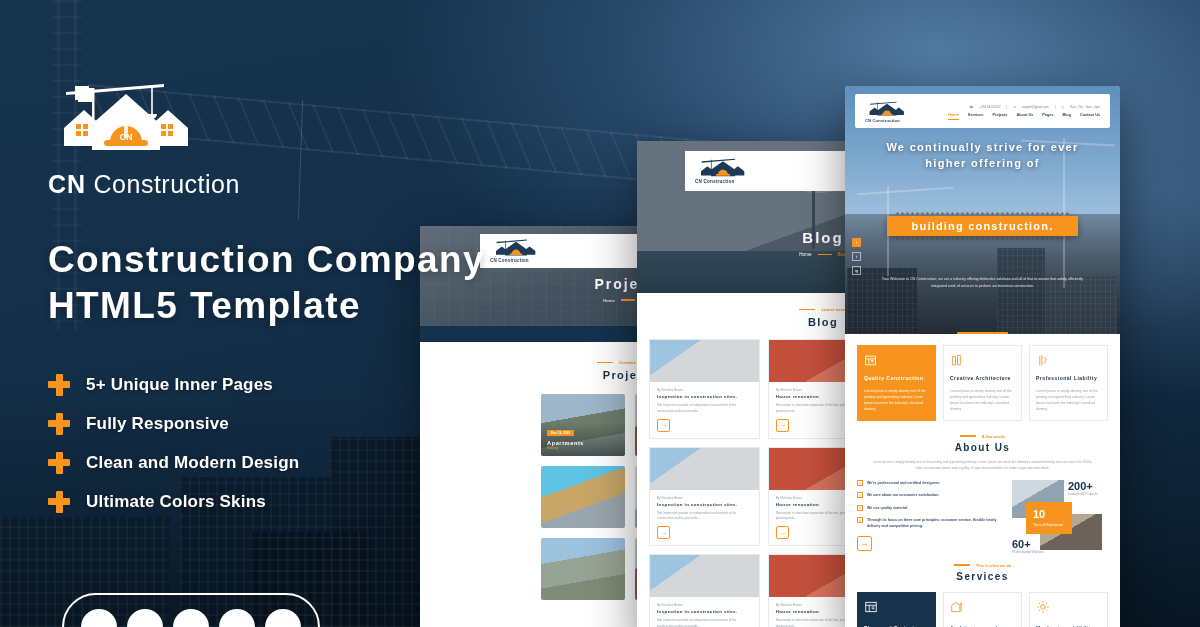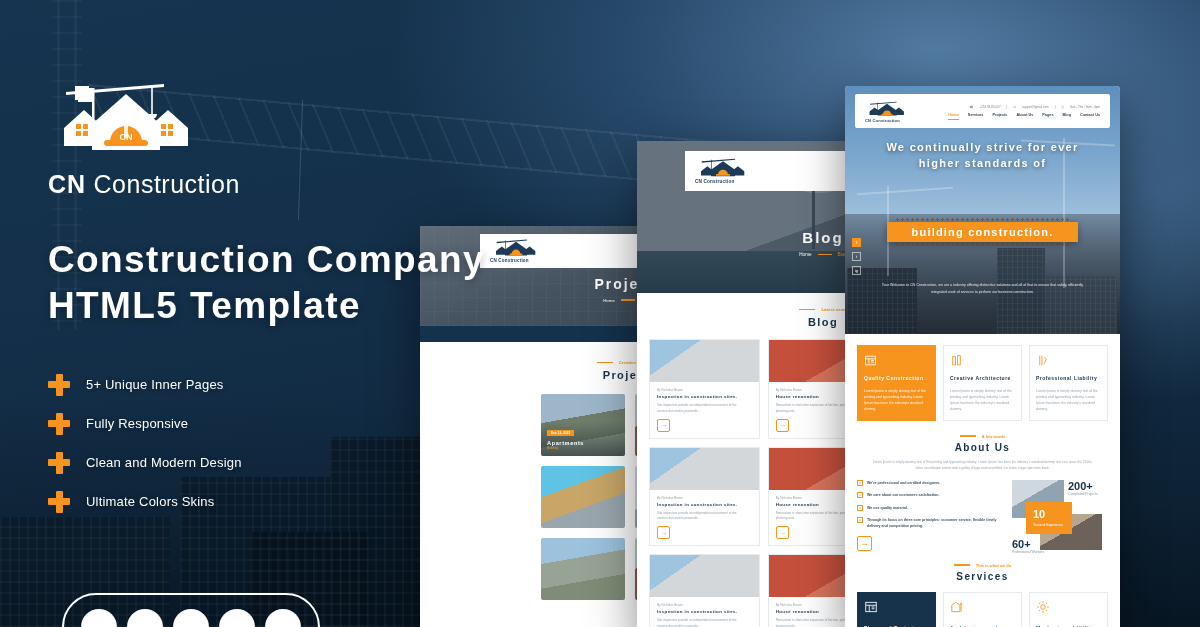--- a/index.html
+++ b/index.html
@@ -71,21 +71,21 @@
 
   .features { margin-top:44px; display:flex; flex-direction:column; gap:17px; }
   .feature { display:flex; align-items:center; gap:16px; }
   .plus { width:22px; height:22px; position:relative; flex:0 0 22px; }
   .plus::before, .plus::after {
     content:""; position:absolute; background:#F7941E; border-radius:1px;
   }
   .plus::before { left:0; top:7.5px; width:22px; height:7px; }
   .plus::after  { top:0; left:7.5px; height:22px; width:7px; }
   .feature-label {
-    color:#ffffff; font-size:13px; font-weight:400; letter-spacing:.2px;
+    color:#ffffff; font-size:17px; font-weight:700; letter-spacing:.2px;
     text-shadow:0 1px 4px rgba(0,0,0,.35);
   }
 
   
   .badge-strip {
     position:absolute; left:62px; bottom:-34px; width:258px; height:68px;
     border:2.5px solid #ffffff; border-radius:34px; z-index:6;
     display:flex; align-items:center; justify-content:space-around; padding:0 12px;
   }
   .badge-dot { width:36px; height:36px; border-radius:50%; background:#ffffff; }
@@ -158,21 +158,21 @@
   .home-hero .bbldg { position:absolute; bottom:0; background:rgba(30,40,52,.75); }
   .home-hero .bbldg::after{ content:""; position:absolute; inset:0;
      background:repeating-linear-gradient(90deg, rgba(255,255,255,.05) 0 1px, transparent 1px 5px),
                 repeating-linear-gradient(0deg,  rgba(255,255,255,.045) 0 1px, transparent 1px 6px); }
   .home-hero .hcrane { position:absolute; background:rgba(255,255,255,.25); }
   .hero-copy { position:absolute; inset:0; display:flex; flex-direction:column;
      align-items:center; padding-top:54px; color:#fff;gap:33px; }
   .hero-copy h1 { font-size:11px; line-height:1.45; letter-spacing:1.3px; font-weight:700;
      text-align:center; text-shadow:0 1px 4px rgba(0,0,0,.5); }
   .hl-band {
-     margin-top:17px; background:#F7941E; color:#fff; font-weight:700; font-size:11px;
+     margin-top:11px; background:#F7941E; color:#fff; font-weight:700; font-size:11px;
      letter-spacing:1.2px; padding:4px 25px; position:relative;
      box-shadow:0 2px 7px rgba(0,0,0,.35);
   }
   .hl-band::before, .hl-band::after {
      content:""; position:absolute; left:8px; right:8px; height:3px;
      background-image:radial-gradient(circle, rgba(120,60,0,.55) 38%, transparent 42%);
      background-size:5px 3px; background-repeat:repeat-x;
   }
   .hl-band::before { top:-4px; } .hl-band::after { bottom:-4px; }
   .hero-sub { margin-top:7px; width:76%; text-align:center; font-size:3.6px; line-height:1.9; color:rgba(255,255,255,.85); }
@@ -570,21 +570,21 @@
           <span>Pages</span>
           <span>Blog</span>
           <span>Contact Us</span>
         </div>
       </div>
     </div>
 
     <div class="hero-copy">
       <h1>
         <span>We continually strive for ever</span><br>
-        <span>higher standards of</span>
+        <span>higher offering of</span>
       </h1>
       <div class="hl-band">building construction.</div>
       <div class="hero-sub">Your Welcome to CN Construction, we are a industry offering distinctive solutions and all of that to ensure that safely, efficiently integrated work of services to perform our business construction.</div>
       <div class="btn-orange">Get Start</div>
     </div>
 
     <div class="social-rail">
       <i>f</i>
       <i>t</i>
       <i>ig</i>

